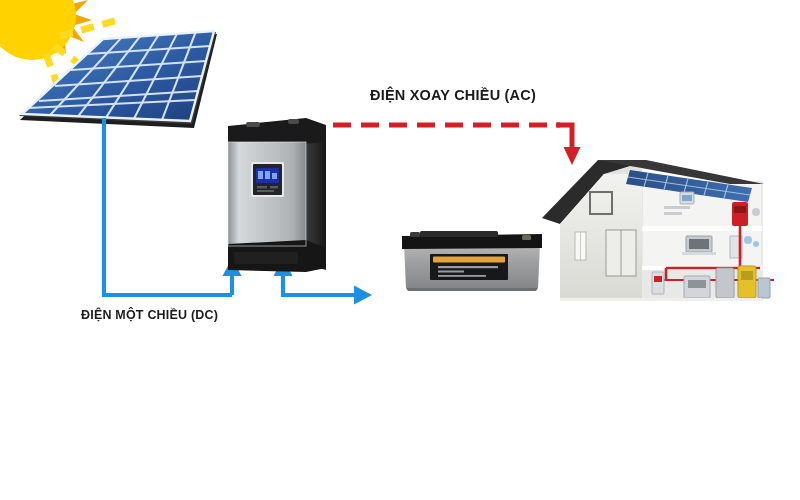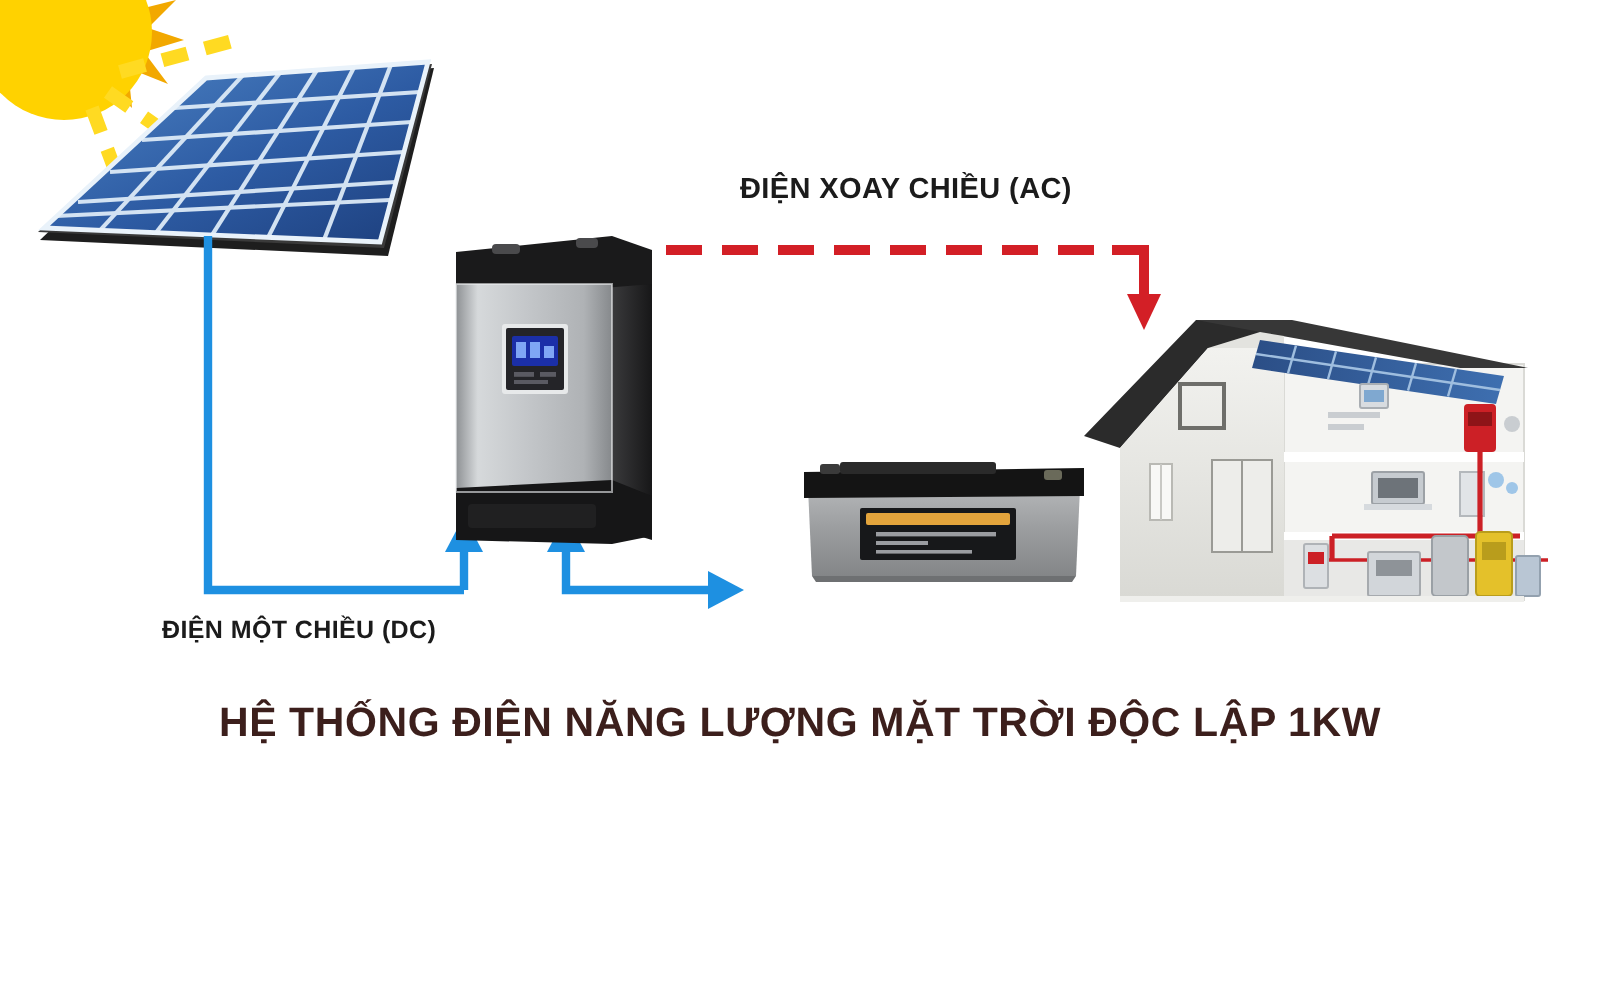--- a/index.html
+++ b/index.html
@@ -305,15 +305,14 @@
       <rect x="224" y="138" width="12" height="20" rx="1" fill="#B9C6D4" stroke="#93A1AF"></rect>
 
       <rect x="26" y="158" width="202" height="3" fill="#EFEFEC"></rect>
     </svg>
   </div>
 
   <div class="abs lbl" id="label-ac">ĐIỆN XOAY CHIỀU (AC)</div>
 
   <div class="abs lbl" id="label-dc">ĐIỆN MỘT CHIỀU (DC)</div>
 
-  <div class="abs" id="diagram-title">HỆ THỐNG ĐIỆN NĂNG LƯỢNG MẶT TRỜI ĐỘC LẬP 1KW</div>
 
 </div>
 
 </body></html>

